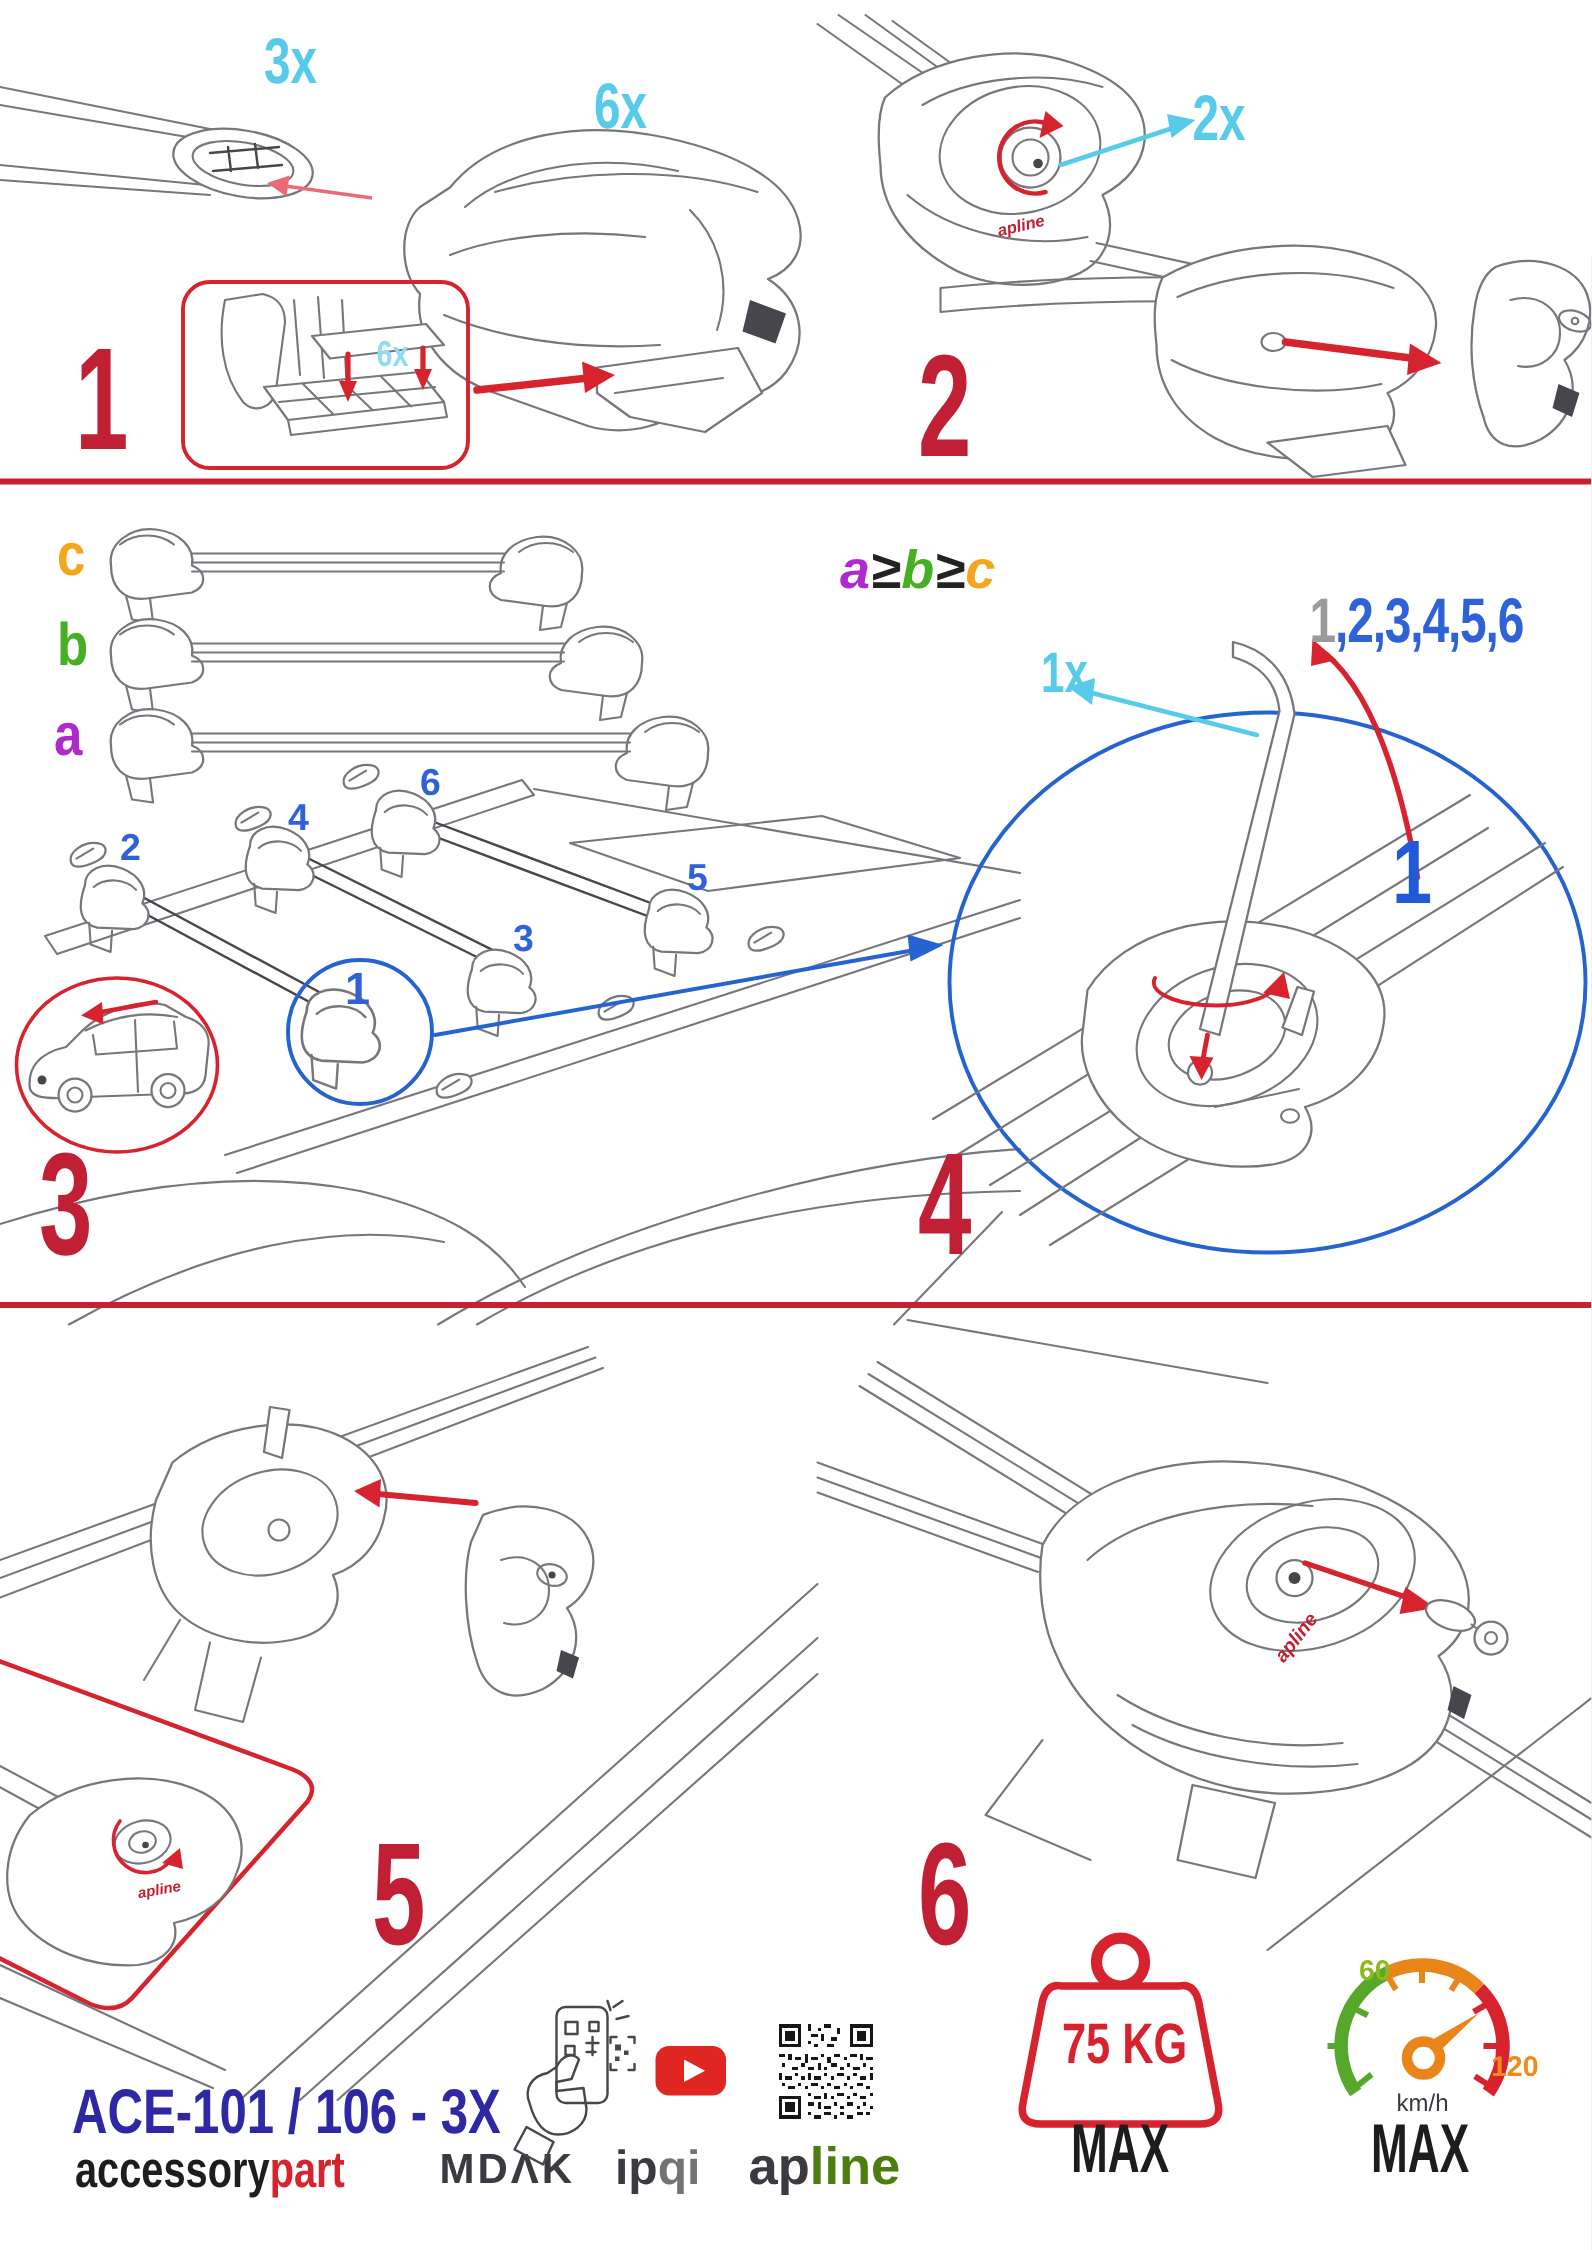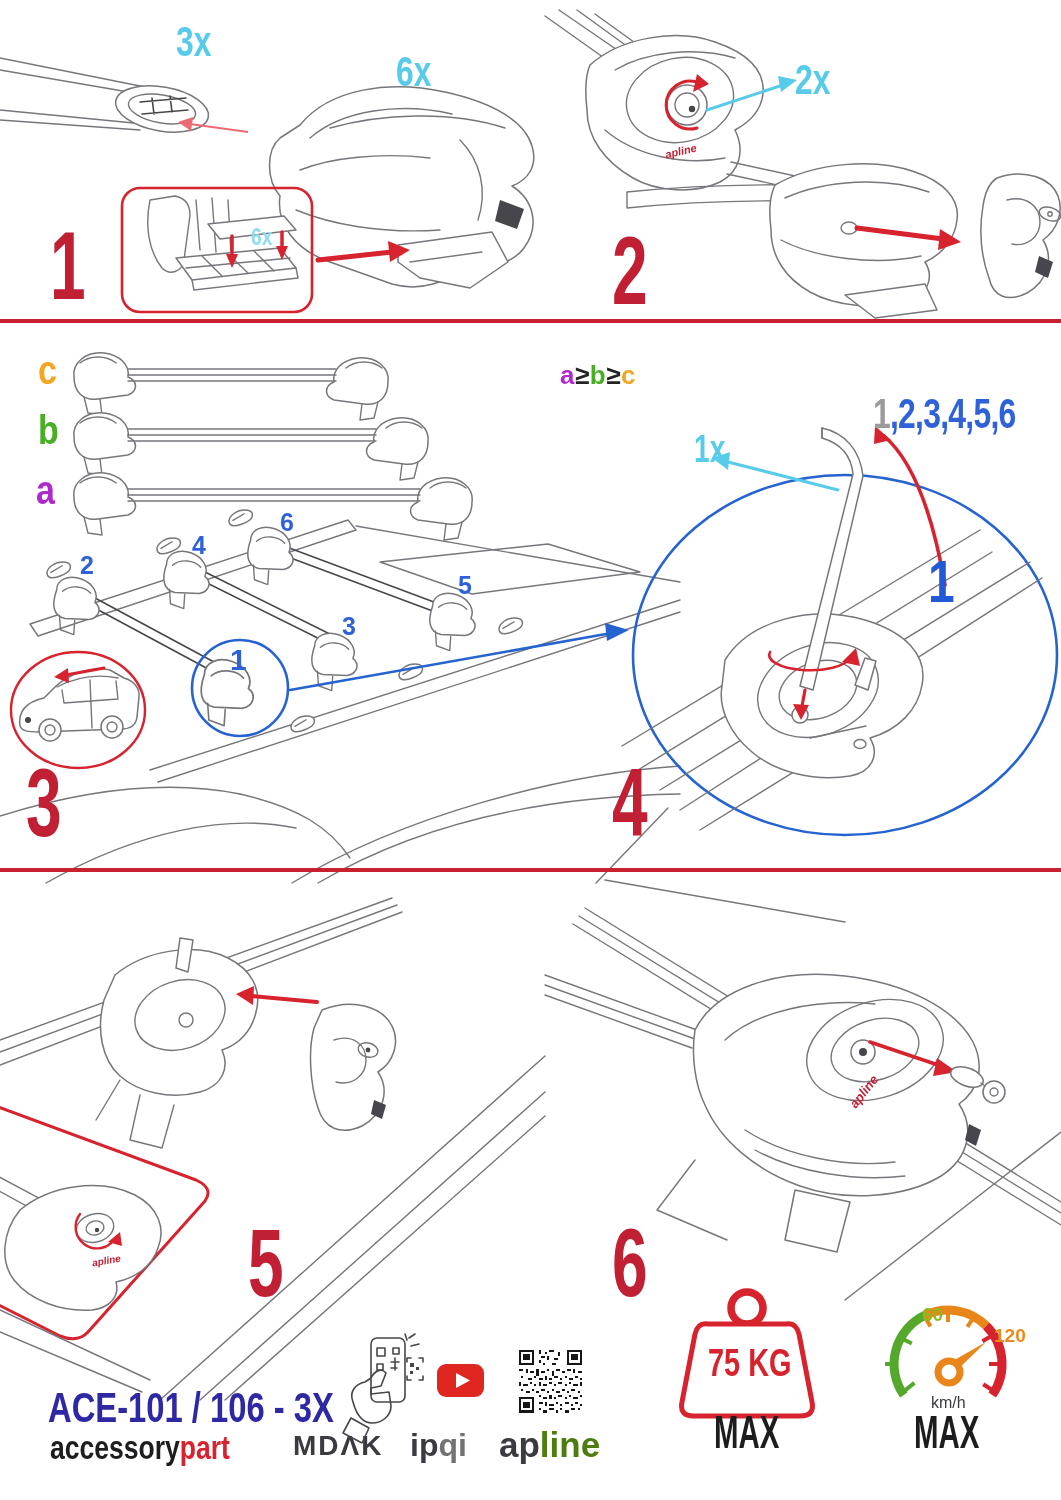--- a/index.html
+++ b/index.html
@@ -19,21 +19,21 @@
   .blueF{fill:#2563D0;stroke:none;}
   .sep{position:absolute;left:0;width:1061px;height:4px;background:#C8202F;}
   .step-num{font-weight:700;font-size:97px;line-height:.85;color:#C11F33;
             transform:scaleX(.66);transform-origin:left top;}
   .qty{font-weight:700;font-size:43px;line-height:1;color:#57CBE9;
        transform:scaleX(.74);transform-origin:left top;}
   .qty-sm{font-weight:700;font-size:24px;line-height:1;color:#8fdcf0;
        transform:scaleX(.8);transform-origin:left top;}
   .roofnum{font-weight:700;font-size:25px;line-height:1;color:#2F62D8;}
   .letter{font-weight:700;font-size:40px;line-height:1;transform:scaleX(.85);transform-origin:left top;}
-  .formula{font-weight:700;font-size:26px;line-height:1;letter-spacing:.5px;}
+  .formula{font-weight:700;font-size:36px;line-height:1;letter-spacing:.5px;font-style:italic;}
   .seq{font-weight:700;font-size:42px;line-height:1;letter-spacing:-1px;
        transform:scaleX(.76);transform-origin:left top;white-space:nowrap;}
   .seq .first{color:#9B9B9B;}
   .seq .rest{color:#2F62D8;}
   .callout1{font-weight:700;font-size:60px;line-height:1;color:#2159D6;
             transform:scaleX(.8);transform-origin:left top;}
   .apline-mini{font-size:11px;font-weight:700;font-style:italic;color:#C11F33;line-height:1;}
   .model{font-weight:700;font-size:42px;line-height:1;color:#2F28A5;
          transform:scaleX(.78);transform-origin:left top;white-space:nowrap;}
   .brandline{font-weight:700;font-size:34px;line-height:1;color:#1d1d1f;
@@ -41,22 +41,22 @@
   .brandline .part{color:#D7232E;}
   .mdak{font-weight:700;font-size:28px;line-height:1;color:#3A3A40;letter-spacing:2px;}
   .ipqi{font-weight:600;font-size:32px;line-height:1;color:#3A3A40;}
   .ipqi .qi{color:#737373;}
   .apfoot{font-weight:700;font-size:35px;line-height:1;color:#3A3A40;}
   .apfoot .lin{color:#4d7c0f;}
   .wval{font-weight:700;font-size:38px;line-height:1;color:#D7232E;
         transform:scaleX(.76);transform-origin:left top;white-space:nowrap;}
   .maxlbl{font-weight:700;font-size:46px;line-height:1;color:#1d1d1f;
         transform:scaleX(.64);transform-origin:left top;}
-  .sp-low{font-weight:700;font-size:19px;line-height:1;color:#8FB71E;margin-left:16px;}
-  .sp-high{font-weight:700;font-size:19px;line-height:1;color:#F08A1D;}
+  .sp-low{font-weight:700;font-size:19px;line-height:1;color:#8FB71E;}
+  .sp-high{font-weight:700;font-size:19px;line-height:1;color:#F08A1D;margin-top:43px;}
   .sp-unit{font-weight:400;font-size:16px;line-height:1;color:#3A3A40;}
 </style>
 </head>
 <body>
 
 <div id="page">
 
   <svg class="abs" style="left:0;top:10px" width="545" height="310" viewBox="0 0 545 310">
 
     <path class="line" d="M0,48 L150,78"></path>

